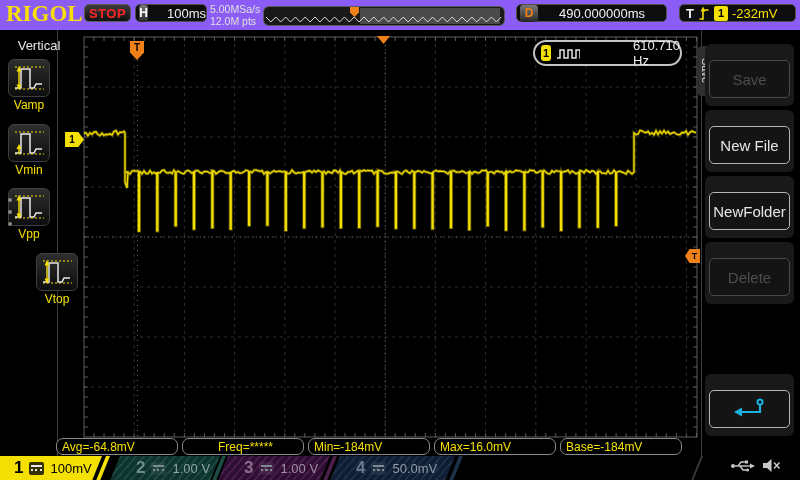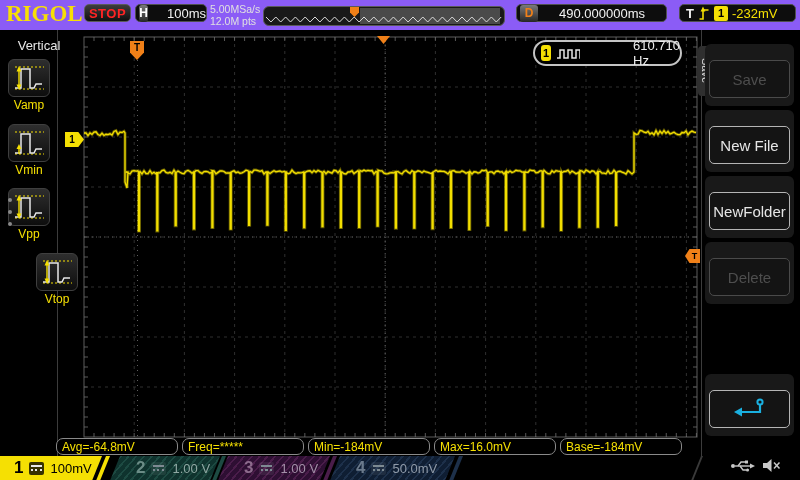--- a/index.html
+++ b/index.html
@@ -491,16 +491,16 @@
 <div class="rm-btn abs rm-off" style="top: 258px;">Delete</div>
 <div class="rm-slot abs" style="top: 374px;"></div>
 <div class="rm-btn abs rm-on" style="top: 390px;">
     <svg width="40" height="24">
       <circle cx="30" cy="5" r="2.6" fill="none" stroke="#1ab0e0" stroke-width="2"></circle>
       <polyline points="30,8 30,15 11,15" fill="none" stroke="#1ab0e0" stroke-width="2.2"></polyline>
       <polygon points="4,15 12,10.5 12,19.5" fill="#1ab0e0"></polygon>
     </svg>
   </div>
 <div class="meas-box" style="left: 56px;">Avg=-64.8mV</div>
-<div class="meas-box" style="left: 182px;">Freq=*****</div>
+<div class="meas-box" style="left: 182px; text-align: center;">Freq=*****</div>
 <div class="meas-box" style="left: 308px;">Min=-184mV</div>
 <div class="meas-box" style="left: 434px;">Max=16.0mV</div>
 <div class="meas-box" style="left: 560px;">Base=-184mV</div>
 
 </body></html>

